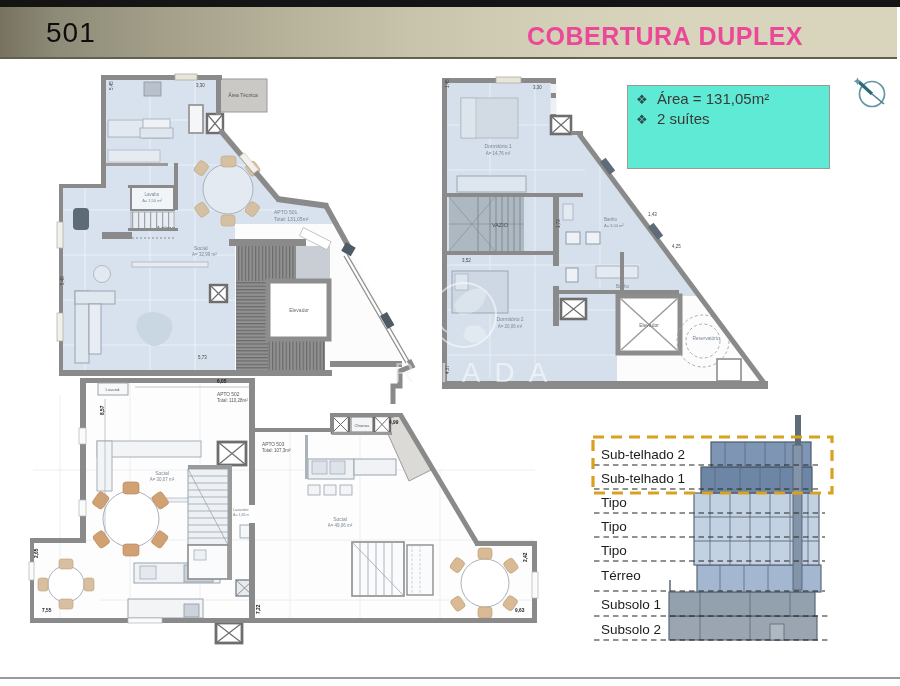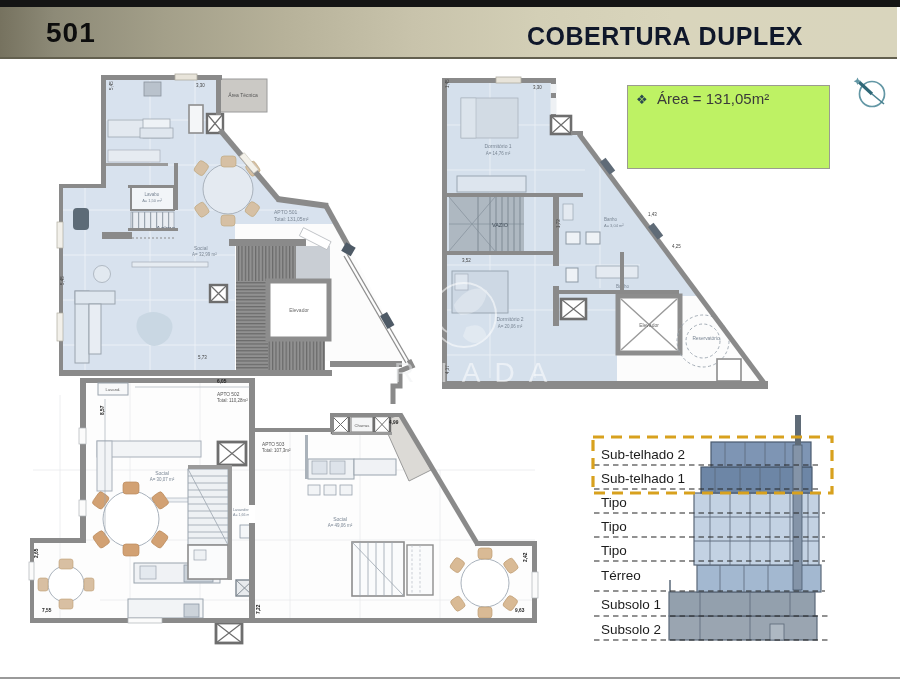--- a/index.html
+++ b/index.html
@@ -2,23 +2,23 @@
 <html><head>
 <meta charset="utf-8">
 <style>
   html,body{margin:0;padding:0;background:#ffffff;}
   #page{position:relative;width:900px;height:686px;overflow:hidden;background:#ffffff;
         font-family:"Liberation Sans",sans-serif;}
   .hdr-black{position:absolute;left:0;top:0;width:900px;height:7px;background:#141414;}
   .hdr-bar{position:absolute;left:0;top:7px;width:897px;height:50px;
      background:linear-gradient(90deg,#76725f 0%,#8d8a77 6%,#a39f89 18%,#b7b29a 32%,#c8c3ab 46%,#d3cfb6 60%,#d9d5bc 75%,#d9d5bd 100%);
      border-bottom:2px solid #63604f;}
-  .hdr-501{position:absolute;left:46px;top:17px;font-size:28px;font-weight:bold;color:#0d0d0d;letter-spacing:1px;}
-  .hdr-title{position:absolute;left:470px;top:22px;width:390px;text-align:center;font-size:25px;font-weight:bold;color:#0f172a;letter-spacing:0.5px;}
-  .featbox{position:absolute;left:627px;top:85px;width:201px;height:82px;border:1px solid #9b9b90;background:#bef264;}
+  .hdr-501{position:absolute;left:46px;top:17px;font-size:28px;font-weight:normal;color:#0d0d0d;letter-spacing:1px;}
+  .hdr-title{position:absolute;left:470px;top:22px;width:390px;text-align:center;font-size:25px;font-weight:bold;color:#ec4899;letter-spacing:0.5px;}
+  .featbox{position:absolute;left:627px;top:85px;width:201px;height:82px;border:1px solid #9b9b90;background:#5eead4;}
   .featbox ul{list-style:none;margin:3px 0 0 0;padding:0;}
   .featbox li{font-size:15px;color:#3a3a3a;line-height:19.9px;padding-left:29px;position:relative;white-space:nowrap;}
   .featbox li:before{content:"\2756";position:absolute;left:8px;top:1px;font-size:13px;color:#2c4a50;}
   .botline{position:absolute;left:0;top:677px;width:900px;height:2px;background:#9a9a9a;}
 </style>
 </head>
 <body>
 <div id="page">
 
   <div class="hdr-black"></div>
@@ -600,17 +600,18 @@
         <text x="601" y="634">Subsolo 2</text>
       </g>
 
       <rect x="593" y="437" width="239" height="56" fill="none" stroke="#d8a11e" stroke-width="3.2" stroke-dasharray="11,7"></rect>
     </g>
   </svg>
 
   <div class="featbox">
     <ul>
       <li>Área = 131,05m²</li>
+      <li>2 suítes</li>
     </ul>
   </div>
 
   <div class="botline"></div>
 </div>
 
 </body></html>

